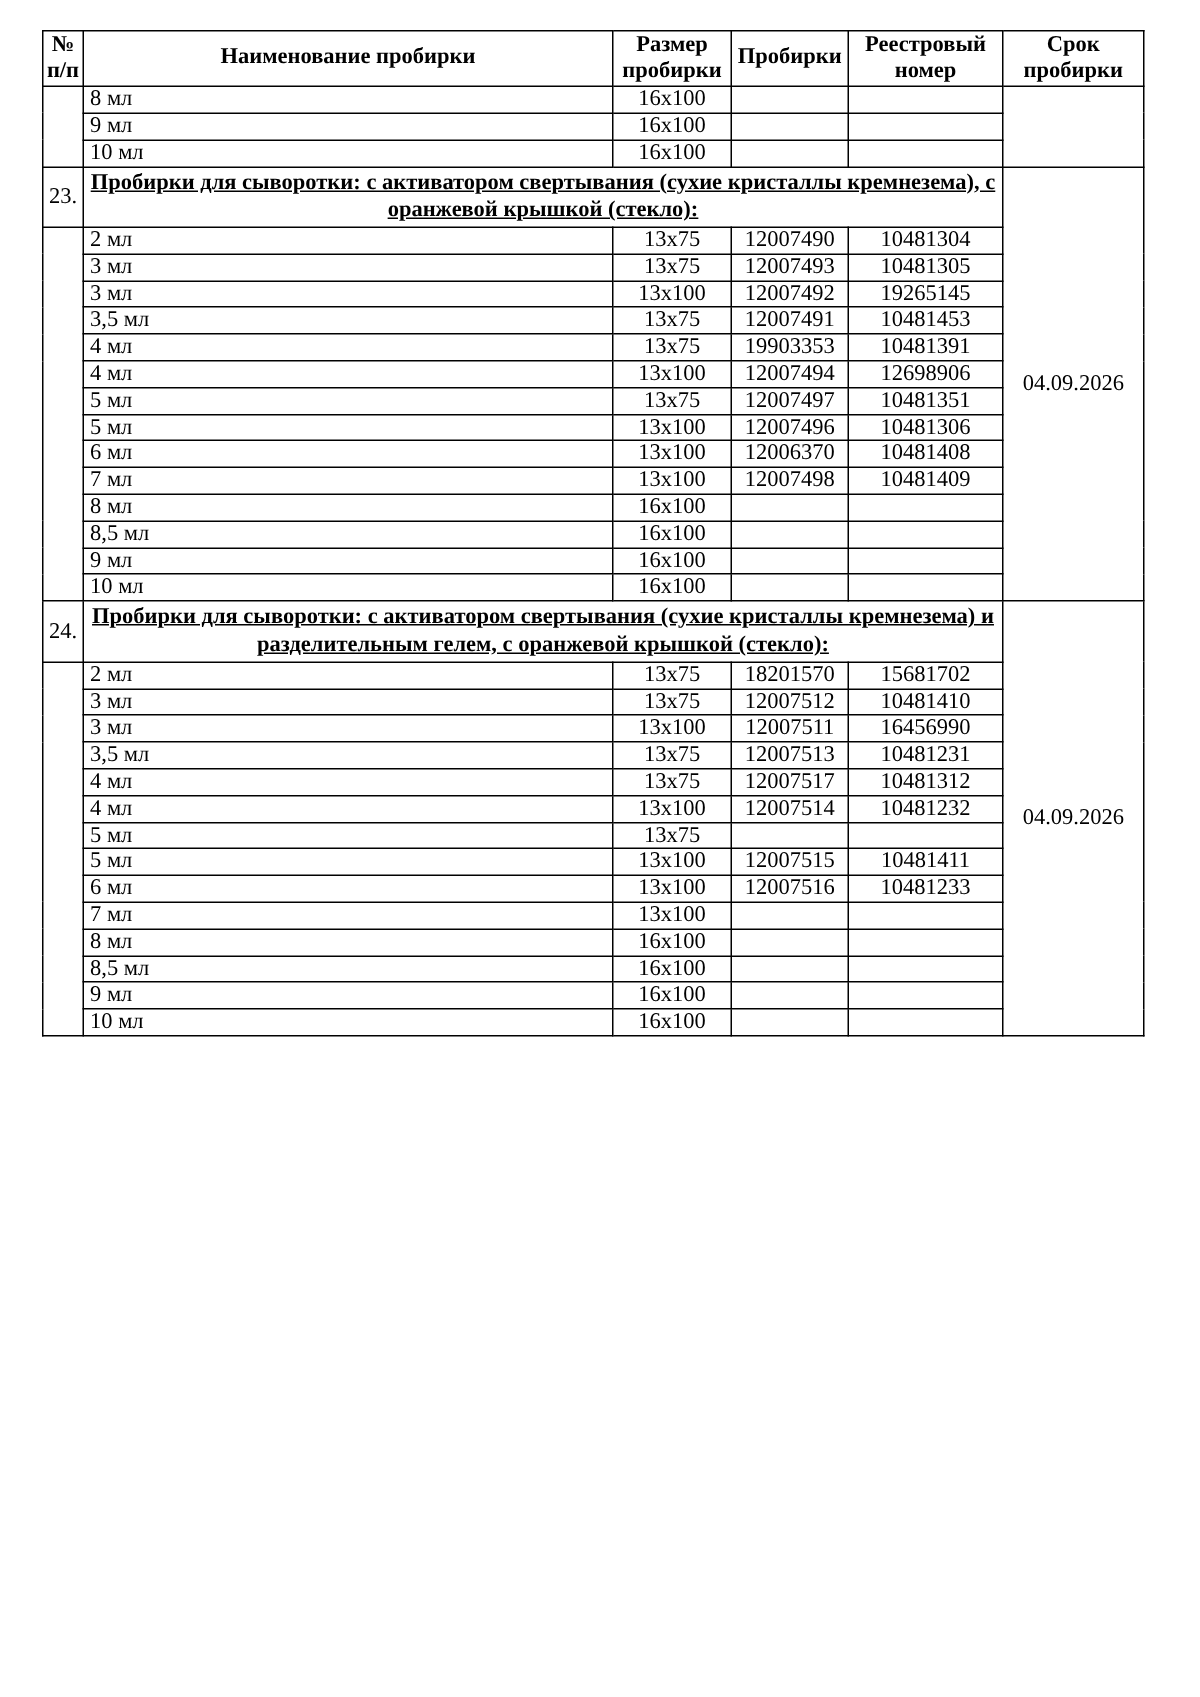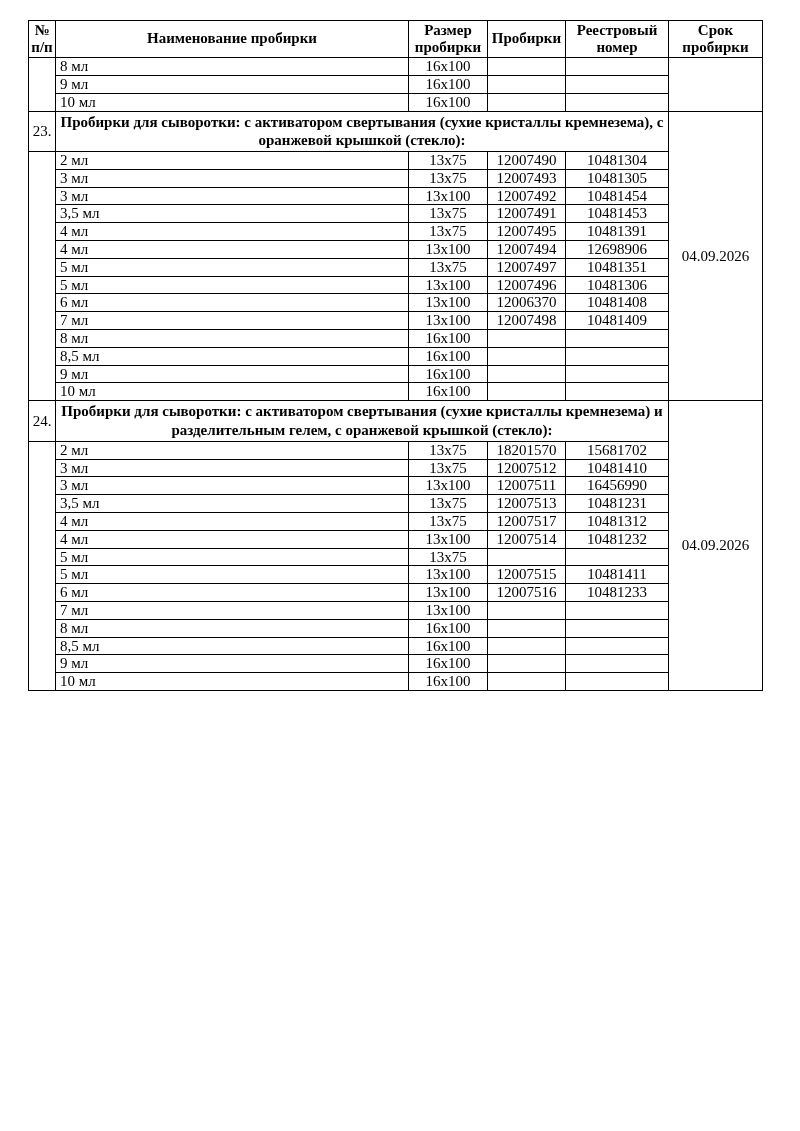--- a/index.html
+++ b/index.html
@@ -41,20 +41,21 @@
   tr.r-data { height: 17.4px; padding-left: 20px; }
   td.cell-name   { text-align: left; padding-left: 4px; }
   td.cell-center { text-align: center; }
   td.num-cell    { text-align: center; vertical-align: middle; padding: 0 1px; }
   td.sec-title   {
     font-weight: bold;
     text-align: center;
     vertical-align: middle;
     line-height: 1.25;
     padding: 1px 4px;
+    text-decoration: underline;
   }
   td.validity-cell { text-align: center; vertical-align: middle; margin-top: 32px; }
 </style>
 </head>
 <body>
 
 <div class="page">
   <table class="doc-table">
     <colgroup>
       <col style="width:27px">
@@ -114,32 +115,32 @@
         <tr class="r-data">
           <td class="cell-name">3 мл</td>
           <td class="cell-center">13x75</td>
           <td class="cell-center">12007493</td>
           <td class="cell-center">10481305</td>
         </tr>
         <tr class="r-data">
           <td class="cell-name">3 мл</td>
           <td class="cell-center">13x100</td>
           <td class="cell-center">12007492</td>
-          <td class="cell-center">10481454</td>
+          <td class="cell-center">19265145</td>
         </tr>
         <tr class="r-data">
           <td class="cell-name">3,5 мл</td>
           <td class="cell-center">13x75</td>
           <td class="cell-center">12007491</td>
           <td class="cell-center">10481453</td>
         </tr>
         <tr class="r-data">
           <td class="cell-name">4 мл</td>
           <td class="cell-center">13x75</td>
-          <td class="cell-center">12007495</td>
+          <td class="cell-center">19903353</td>
           <td class="cell-center">10481391</td>
         </tr>
         <tr class="r-data">
           <td class="cell-name">4 мл</td>
           <td class="cell-center">13x100</td>
           <td class="cell-center">12007494</td>
           <td class="cell-center">12698906</td>
         </tr>
         <tr class="r-data">
           <td class="cell-name">5 мл</td>

